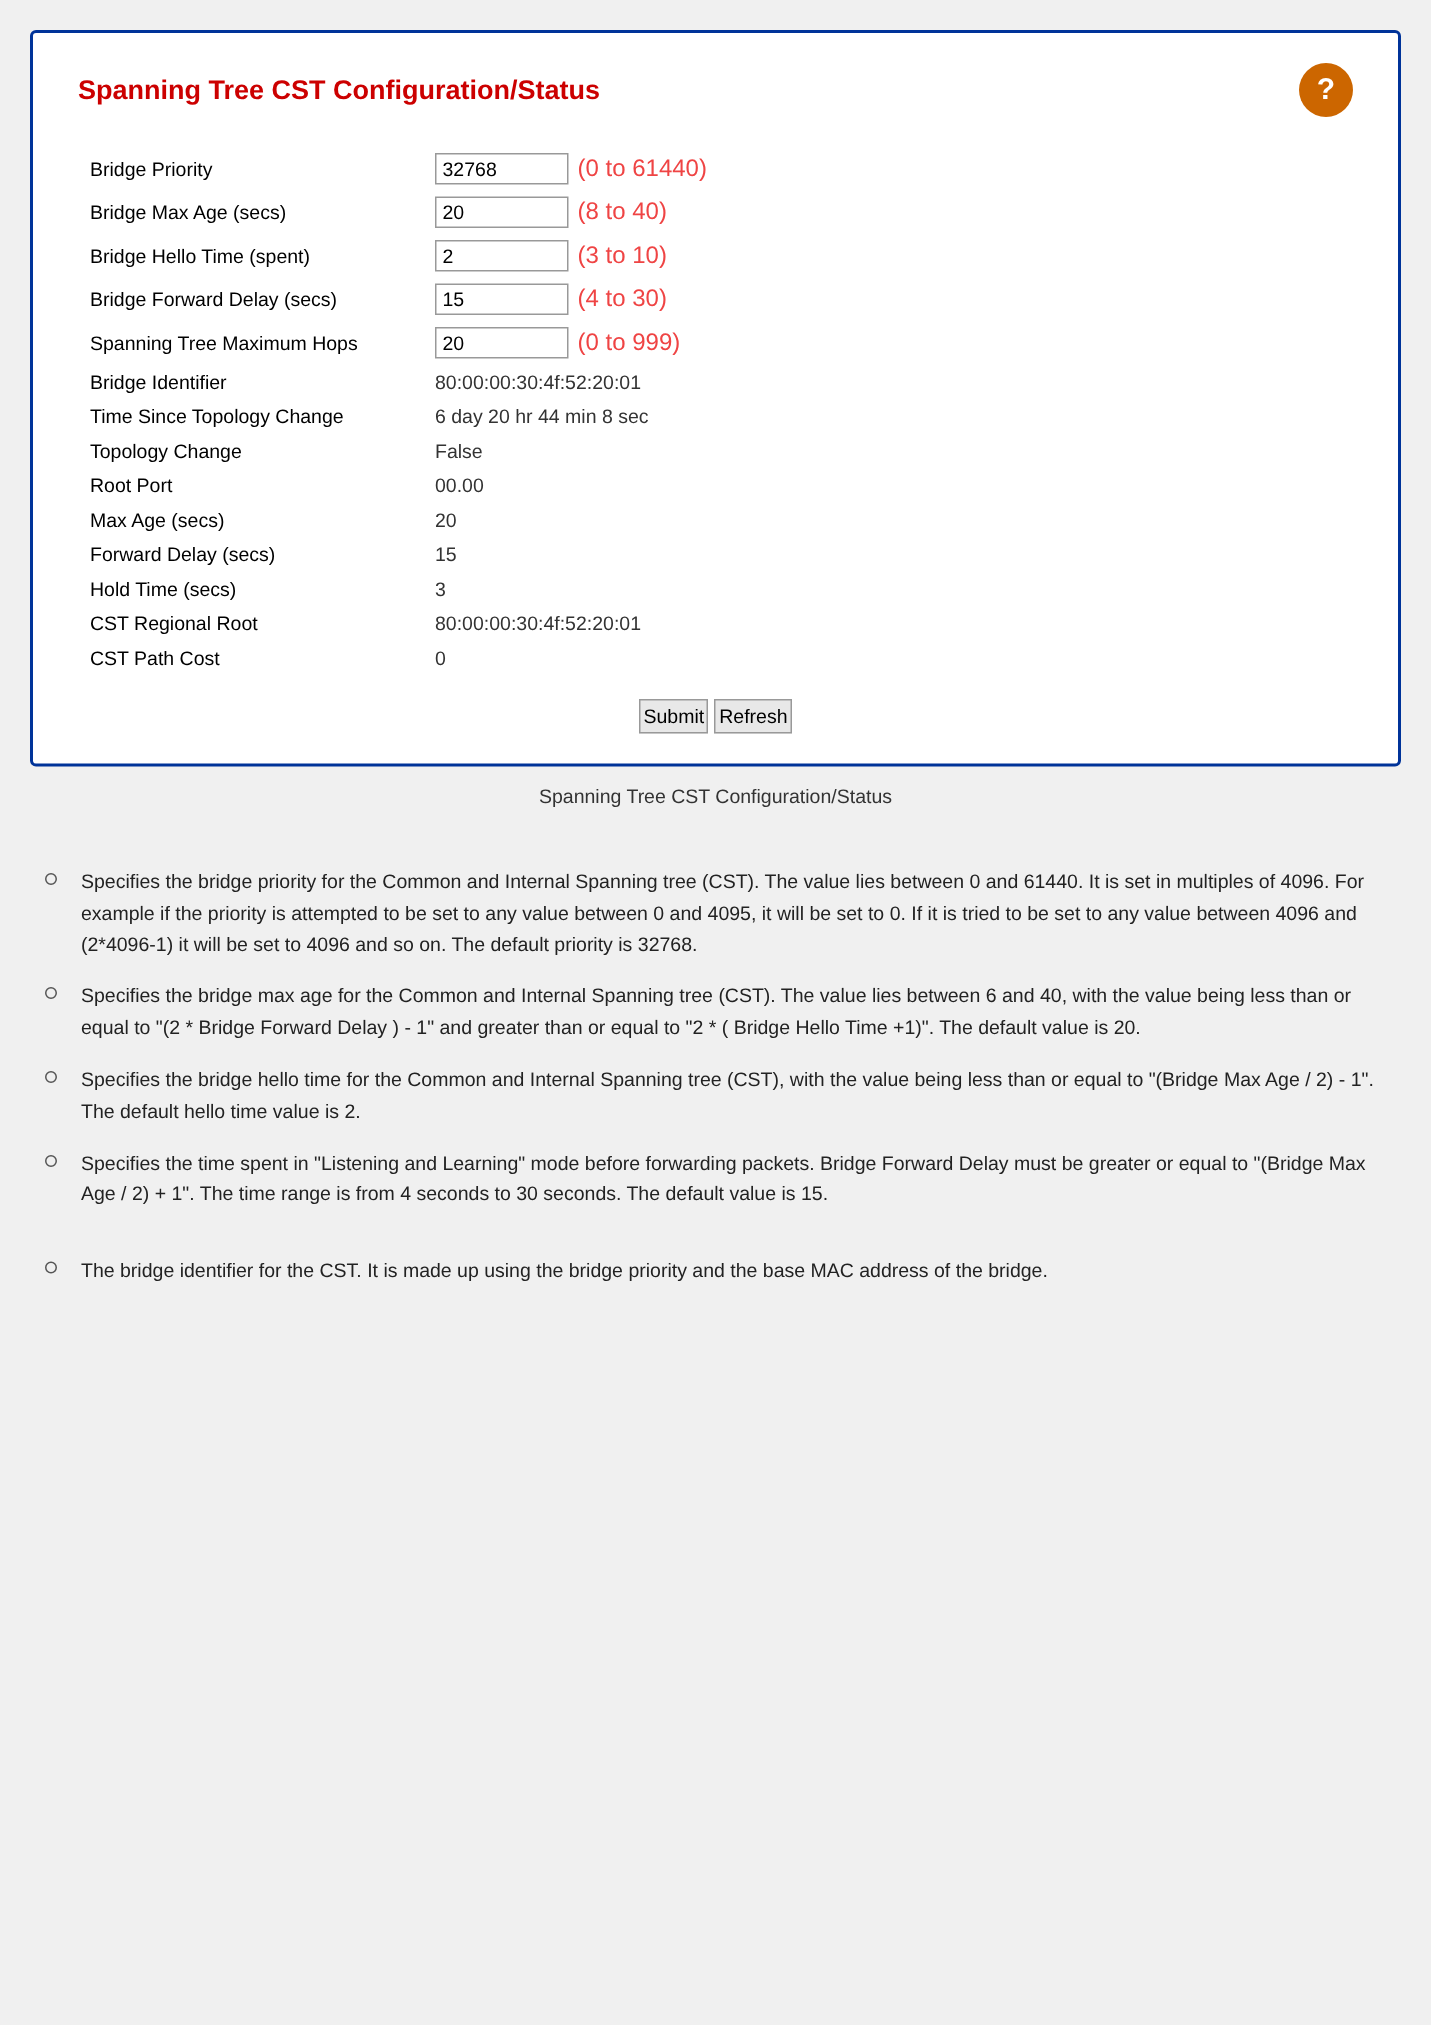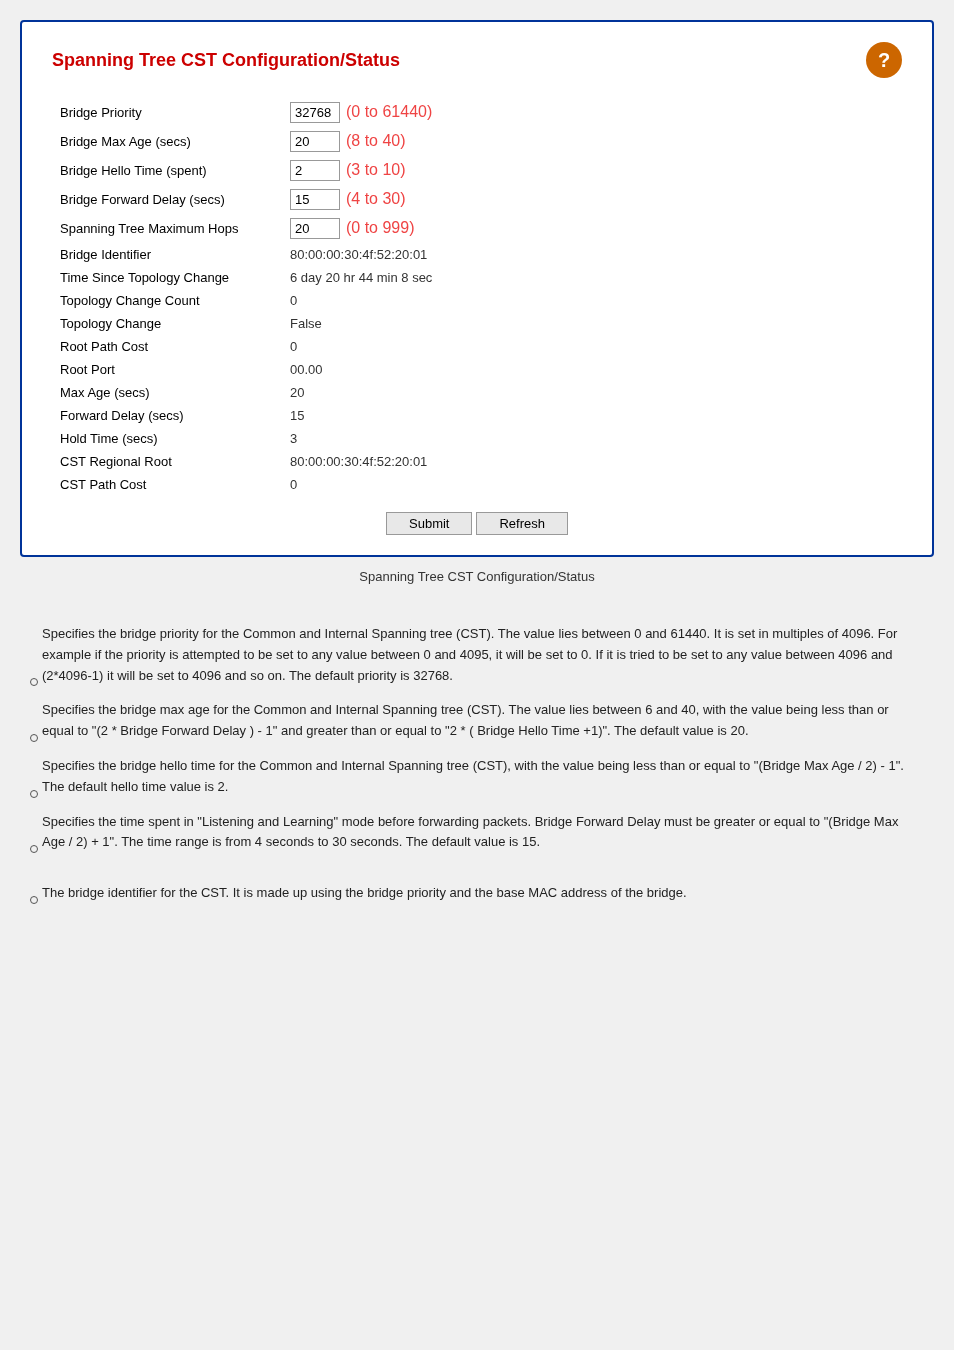--- a/index.html
+++ b/index.html
@@ -60,54 +60,54 @@
       width: 230px;
       white-space: nowrap;
     }
     .form-table td:last-child {
       color: #333;
     }
     .field-input {
       border: 1px solid #999;
       padding: 2px 4px;
       font-size: 13px;
-      width: 50px;
+      width: 89px;
     }
     .field-hint {
       font-size: 16px;
       color: #ef4444;
       margin-left: 6px;
     }
     .button-row {
       display: flex;
       justify-content: center;
       gap: 4px;
       margin-top: 16px;
     }
     .btn {
-      padding: 3px 22px;
+      padding: 3px 2px;
       font-size: 13px;
       cursor: pointer;
       background: #e8e8e8;
       border: 1px solid #999;
     }
     .panel-caption {
       text-align: center;
       font-size: 13px;
       color: #333;
       margin-bottom: 24px;
     }
     .help-section {
       padding: 0 10px;
     }
     .help-item {
       display: flex;
-      align-items: flex-end;
+      align-items: flex-start;
       margin-bottom: 14px;
-      gap: 4px;
+      gap: 16px;
     }
     .bullet {
       min-width: 8px;
       height: 8px;
       width: 8px;
       border-radius: 50%;
       border: 1px solid #555;
       margin-top: 4px;
       flex-shrink: 0;
     }
@@ -155,30 +155,22 @@
           </tr>
           <tr>
             <td>Bridge Identifier</td>
             <td>80:00:00:30:4f:52:20:01</td>
           </tr>
           <tr>
             <td>Time Since Topology Change</td>
             <td>6 day 20 hr 44 min 8 sec</td>
           </tr>
           <tr>
-            <td>Topology Change Count</td>
-            <td>0</td>
-          </tr>
-          <tr>
             <td>Topology Change</td>
             <td>False</td>
-          </tr>
-          <tr>
-            <td>Root Path Cost</td>
-            <td>0</td>
           </tr>
           <tr>
             <td>Root Port</td>
             <td>00.00</td>
           </tr>
           <tr>
             <td>Max Age (secs)</td>
             <td>20</td>
           </tr>
           <tr>

